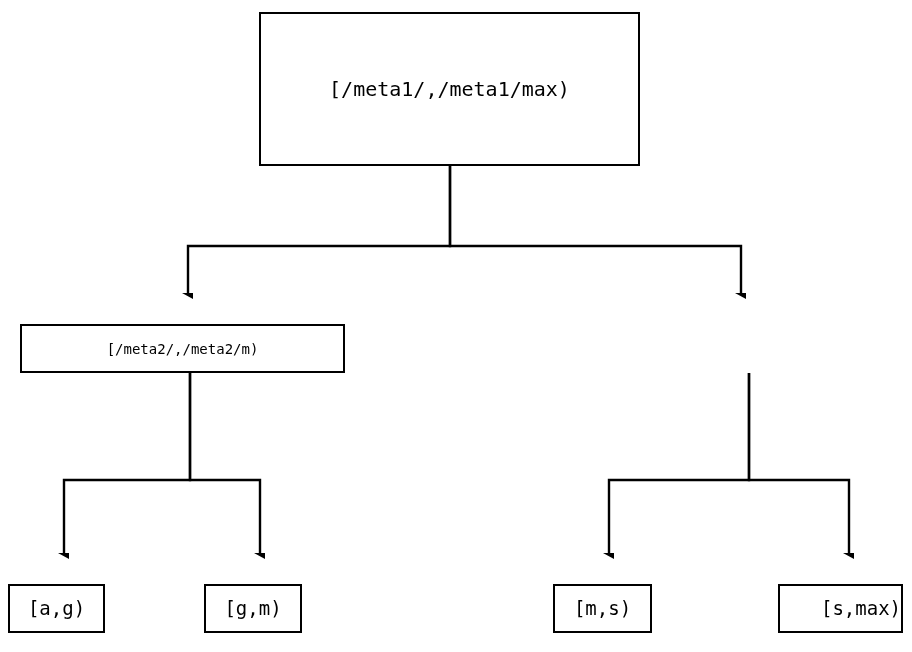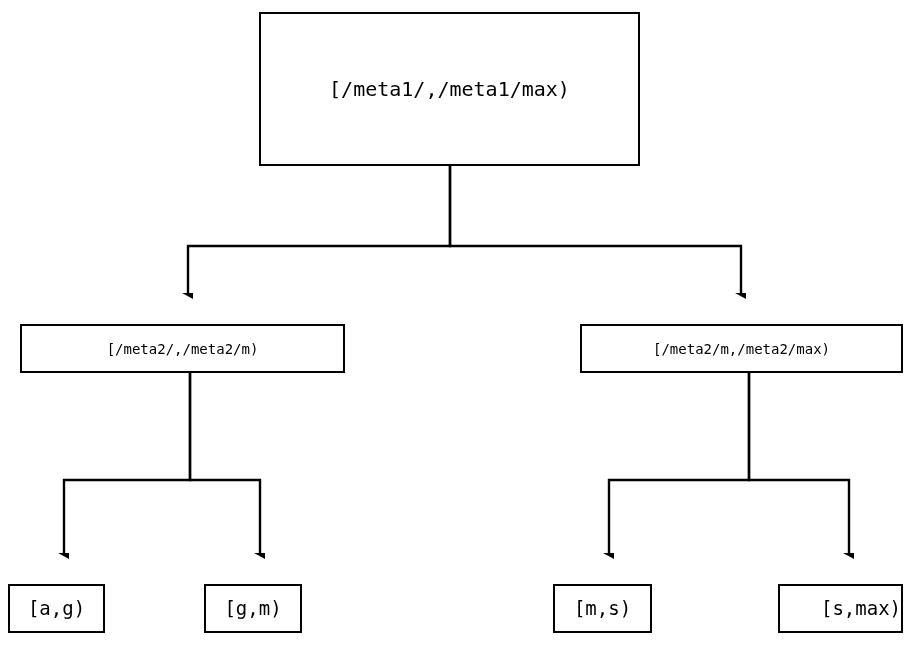--- a/index.html
+++ b/index.html
@@ -129,23 +129,20 @@
   </svg>
 
   <div class="node" id="node-root">
     <span class="node-label">[/meta1/,/meta1/max)</span>
   </div>
 
   <div class="node" id="node-meta2-low">
     <span class="node-label">[/meta2/,/meta2/m)</span>
   </div>
 
-  <div class="node" id="node-meta2-high">
-    <span class="node-label">[/meta2/m,/meta2/max)</span>
-  </div>
 
   <div class="node" id="node-leaf-ag">
     <span class="node-label">[a,g)</span>
   </div>
 
   <div class="node" id="node-leaf-ms">
     <span class="node-label">[m,s)</span>
   </div>
 
   <div class="node" id="node-leaf-gm">

